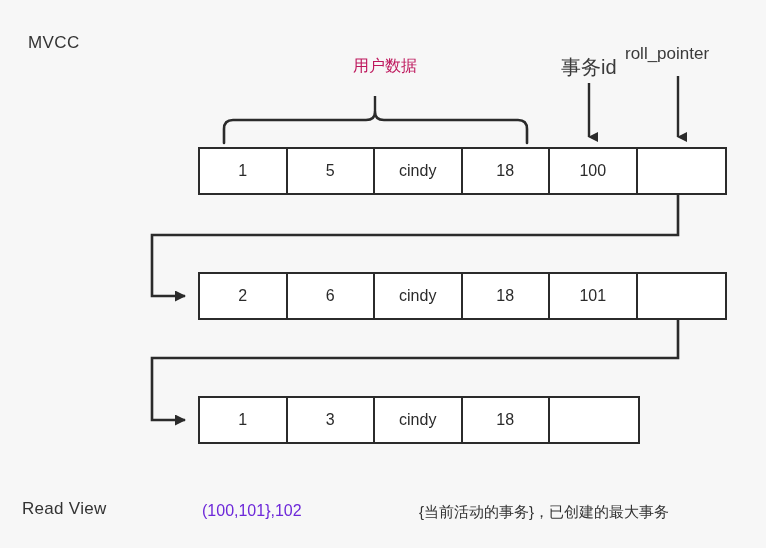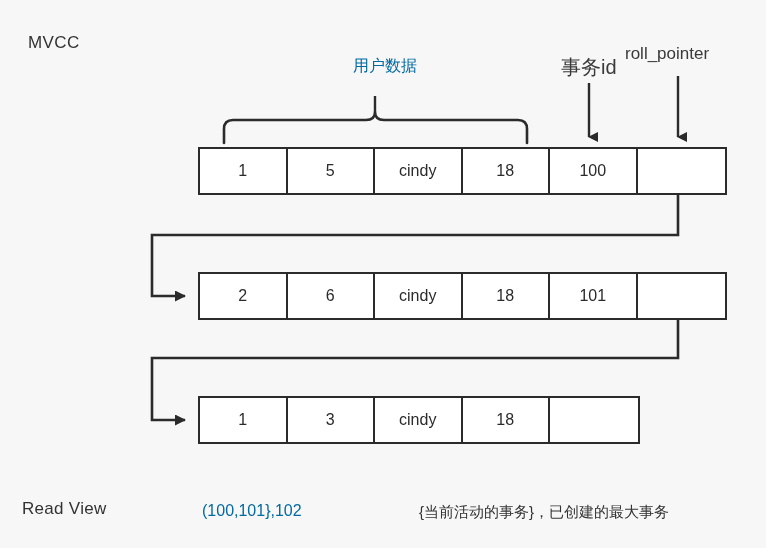--- a/index.html
+++ b/index.html
@@ -45,41 +45,41 @@
     font-size: 17px;
     letter-spacing: 0.3px;
     color: #333333;
   }
 
   
   .lbl-userdata {
     left: 353px;
     top: 58px;
     font-size: 16px;
-    color: #0369a1;
+    color: #be185d;
   }
   .lbl-trxid {
     left: 561px;
     top: 57px;
     font-size: 20px;
     color: #3a3a3a;
   }
   .lbl-rollptr {
     left: 625px;
     top: 45px;
     font-size: 17px;
     color: #3a3a3a;
   }
 
   
   .rv-value {
     left: 202px;
     top: 503px;
     font-size: 16px;
-    color: #0369a1;
+    color: #6d28d9;
   }
   .rv-note {
     left: 419px;
     top: 504px;
     font-size: 15px;
     color: #333333;
   }
 
   
   .row {

